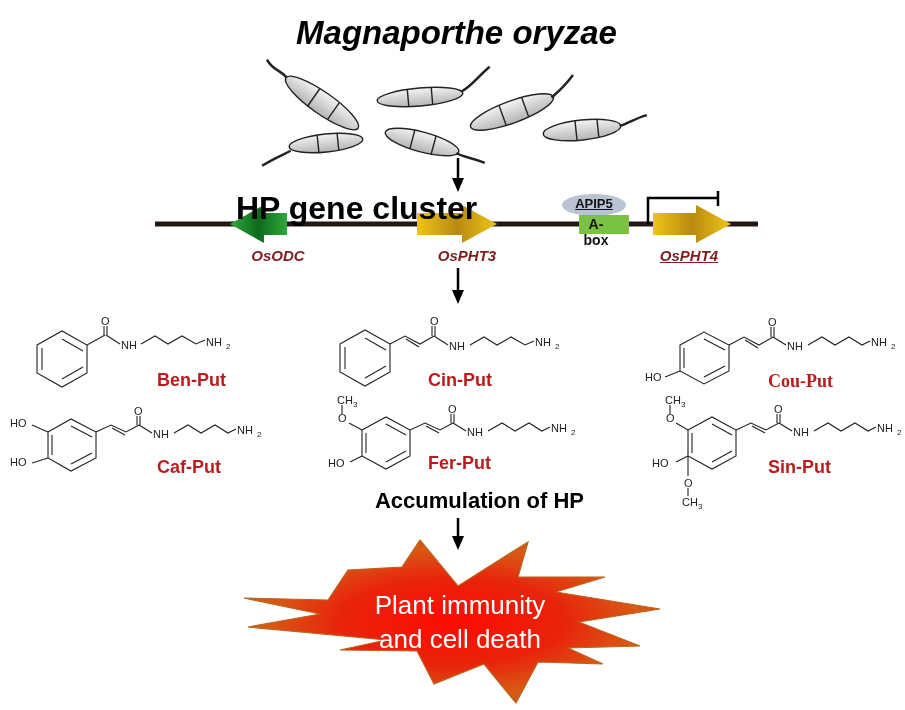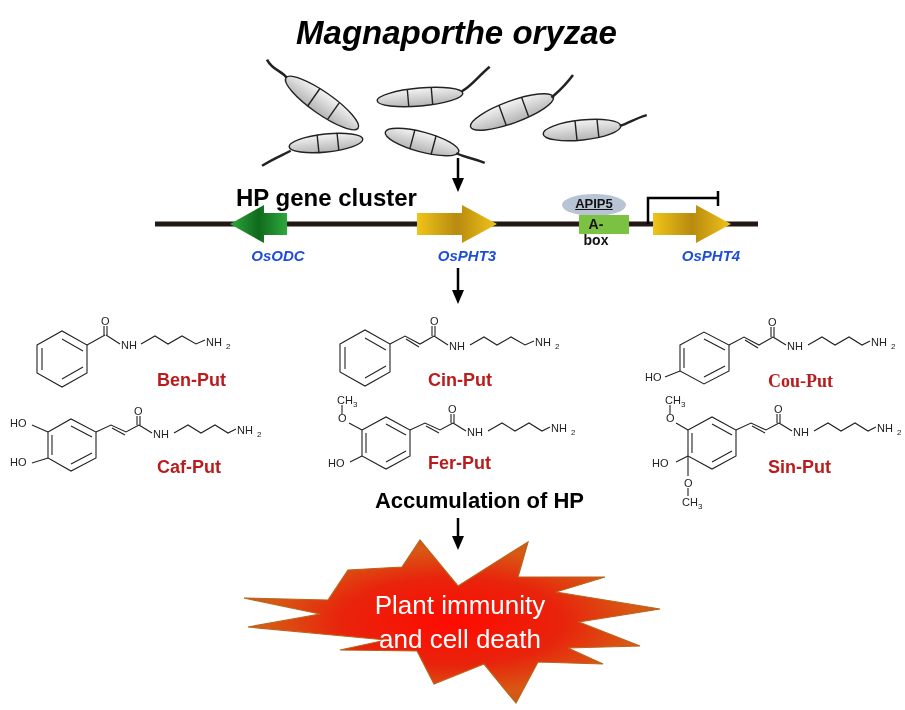--- a/index.html
+++ b/index.html
@@ -1,20 +1,20 @@
 <!DOCTYPE html>
 <html><head>
 <meta charset="utf-8">
 <style>
   html,body{margin:0;padding:0;background:#ffffff;}
   body{width:905px;height:710px;position:relative;overflow:hidden;font-family:"Liberation Sans",sans-serif;}
   .abs{position:absolute;}
   #title{left:4px;width:905px;top:14px;text-align:center;font-size:33px;font-weight:bold;font-style:italic;color:#000;}
-  #cluster-label{left:236px;top:184px;font-size:24px;font-weight:bold;color:#000;}
-  .gene-label{font-size:15px;font-weight:bold;font-style:italic;color:#1d4ed8;top:247px;width:120px;text-align:center;}
+  #cluster-label{left:236px;top:190px;font-size:32px;font-weight:bold;color:#000;}
+  .gene-label{font-size:15px;font-weight:bold;font-style:italic;color:#7f1d1d;top:247px;width:120px;text-align:center;}
   .cpd-name{font-size:18px;font-weight:bold;color:#b91c1c;}
   #accum{left:0;width:905px;top:488px;text-align:center;font-size:22px;font-weight:bold;color:#000;margin-left:27px;}
   .burst-text{left:300px;width:320px;text-align:center;color:#fff;font-size:26px;line-height:34px;}
   svg text{font-family:"Liberation Sans",sans-serif;}
   .atom{font-size:11px;fill:#222;}
   .atom-sub{font-size:8px;fill:#222;}
 </style>
 </head>
 <body>
 
@@ -243,21 +243,21 @@
   </g>
 </svg>
 
 <div id="cluster-label" class="abs">HP gene cluster</div>
 
 <div class="abs" style="left:569px;top:196px;width:50px;text-align:center;font-size:13px;font-weight:bold;color:#111;text-decoration:underline;">APIP5</div>
 <div class="abs" style="left:579px;top:216px;width:34px;text-align:center;font-size:14px;font-weight:bold;color:#111;">A-box</div>
 
 <div class="abs gene-label" style="left:218px;">OsODC</div>
 <div class="abs gene-label" style="left:407px;">OsPHT3</div>
-<div class="abs gene-label" style="left:651px;">OsPHT4</div>
+<div class="abs gene-label" style="left:629px;text-decoration:underline;">OsPHT4</div>
 
 <div class="abs cpd-name" style="left:157px;top:370px;">Ben-Put</div>
 <div class="abs cpd-name" style="left:428px;top:370px;">Cin-Put</div>
 <div class="abs cpd-name" style="left:768px;top:371px;font-family:Liberation Serif, serif;">Cou-Put</div>
 <div class="abs cpd-name" style="left:157px;top:457px;">Caf-Put</div>
 <div class="abs cpd-name" style="left:428px;top:453px;">Fer-Put</div>
 <div class="abs cpd-name" style="left:768px;top:457px;">Sin-Put</div>
 
 <div id="accum" class="abs">Accumulation of HP</div>
 

